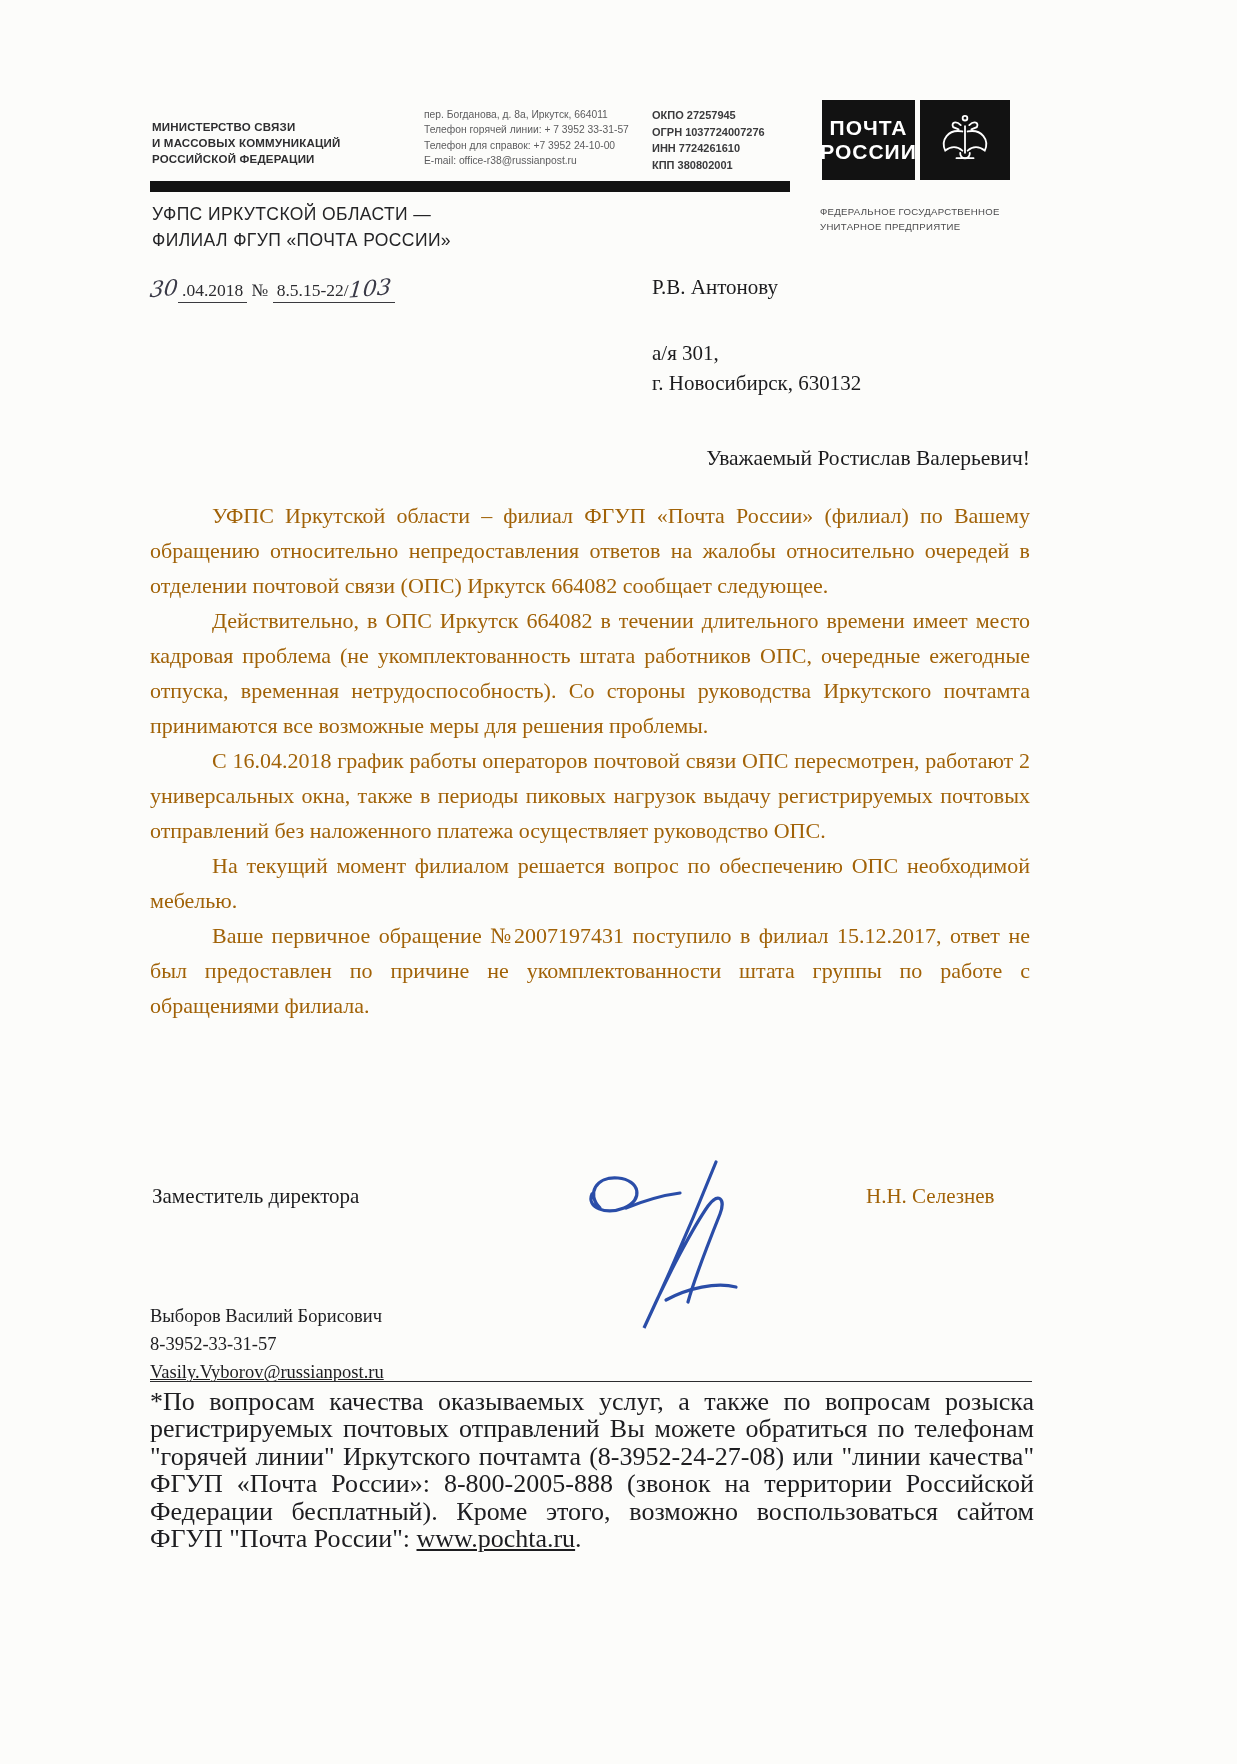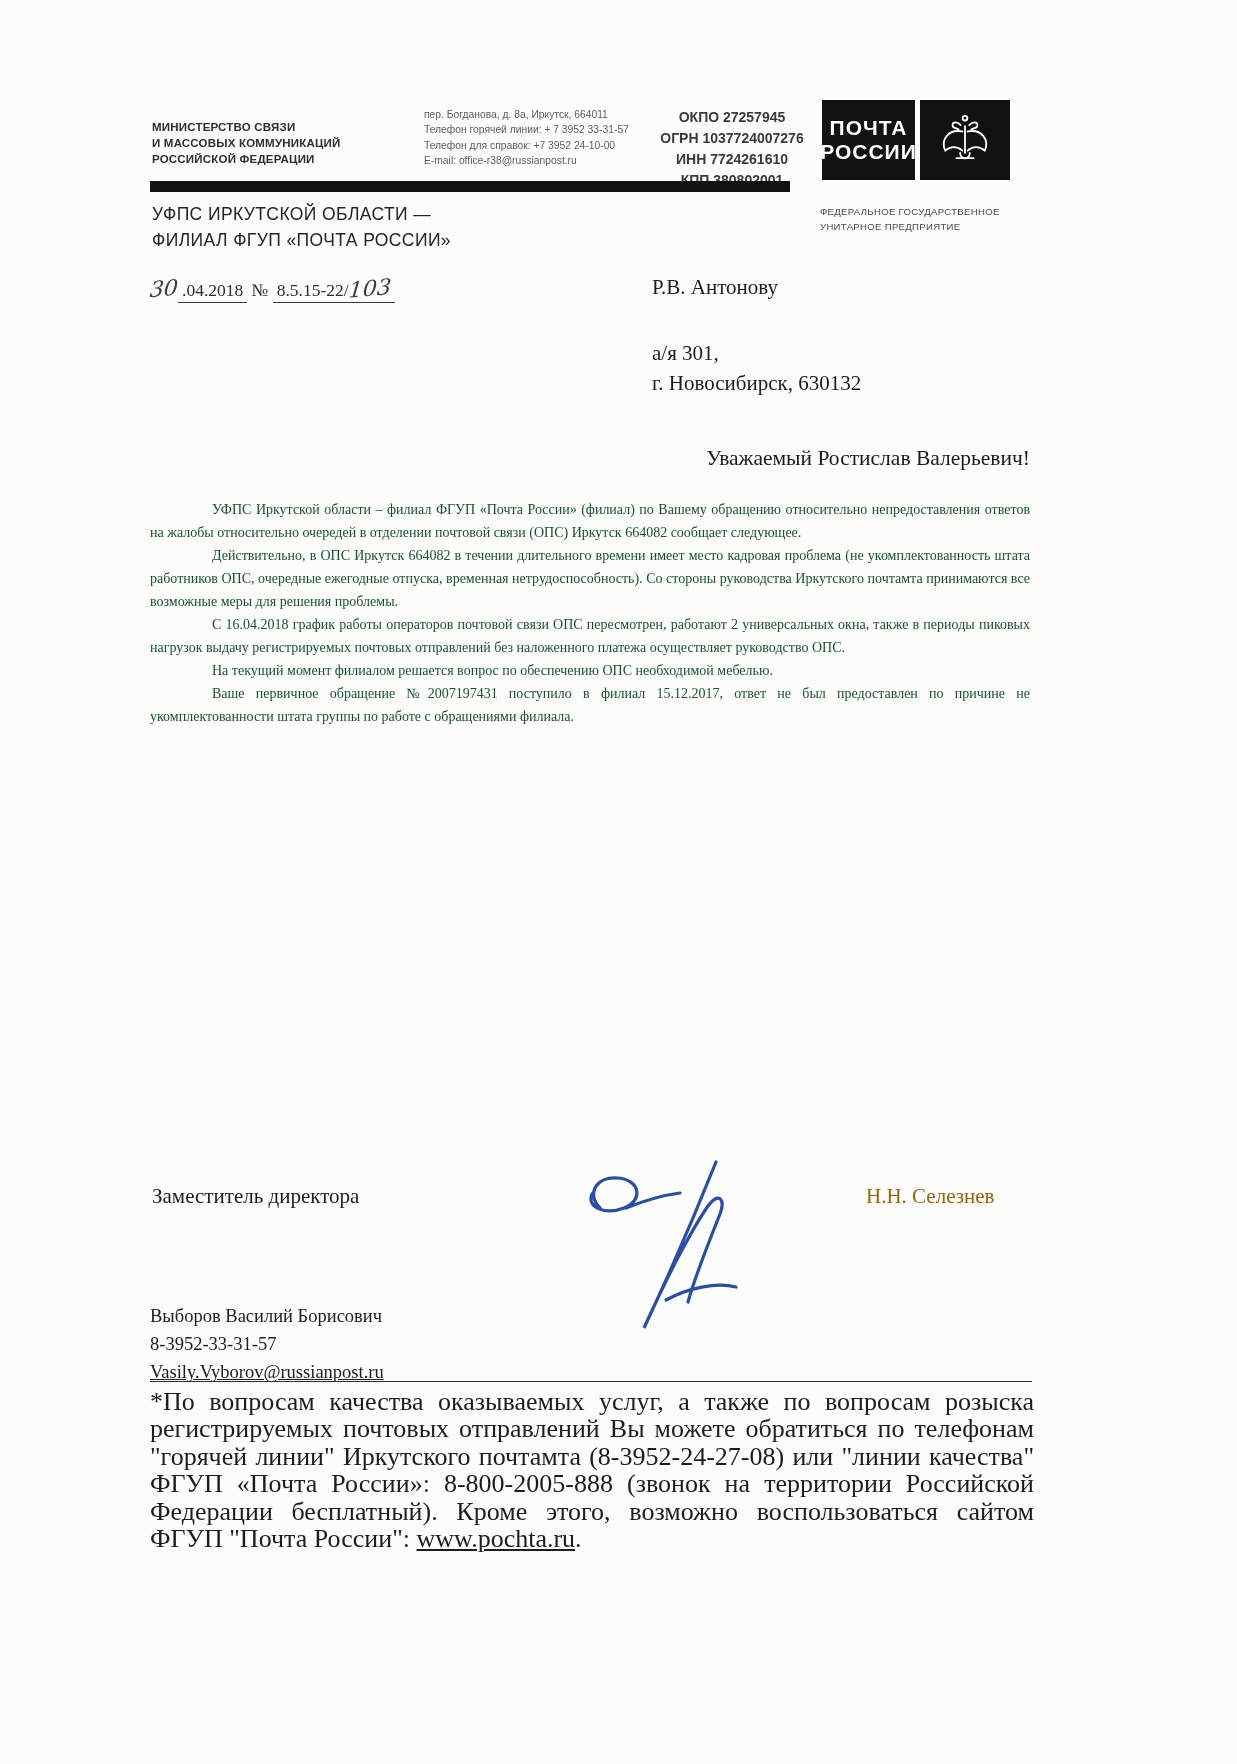--- a/index.html
+++ b/index.html
@@ -20,21 +20,21 @@
     letter-spacing:.2px;
   }
   .addr {
     position:absolute; left:424px; top:107px; width:225px;
     font-family:"Liberation Sans", sans-serif;
     font-size:10.3px; line-height:1.5; color:#5c5c5e;
   }
   .codes {
     position:absolute; left:652px; top:107px; width:160px;
     font-family:"Liberation Sans", sans-serif;
-    font-size:14px; font-weight:bold; line-height:1.5; color:#3a3a3c;text-align:center;
+    font-size:11px; font-weight:bold; line-height:1.5; color:#3a3a3c;
   }
   .logo { position:absolute; left:822px; top:100px; display:flex; gap:5px; }
   .logo-text {
     width:93px; height:80px; background:#121212; color:#ffffff;
     display:flex; flex-direction:column; align-items:center; justify-content:center;
     font-family:"Liberation Sans", sans-serif; font-weight:bold;
     font-size:21px; line-height:1.15; letter-spacing:1px;
   }
   .logo-emblem {
     width:90px; height:80px; background:#121212;
@@ -63,22 +63,22 @@
   }
   .recipient { position:absolute; left:652px; top:272px; font-size:21px; line-height:30px; color:#1c1c1e; }
   .recipient .r-addr { margin-top:36px; }
   
   .salutation {
     position:absolute; left:150px; top:446px; width:880px;
     text-align:right; font-size:21.5px; color:#1b1b1d;
   }
   .body-text {
     position:absolute; left:150px; top:498px; width:880px;
-    font-size:14px; line-height:23px;
-    text-align:justify; color:#14532d;
+    font-size:22px; line-height:35px;
+    text-align:justify; color:#a16207;
   }
   .body-text p { margin:0; text-indent:62px; text-align-last:left; }
   
   .sign-position { position:absolute; left:152px; top:1184px; font-size:21px; color:#1c1c1e; }
   .sign-name { position:absolute; left:866px; top:1184px; font-size:21px; color:#a16207; }
   .signature-svg { position:absolute; left:548px; top:1150px; }
   
   .contact { position:absolute; left:150px; top:1302px; font-size:18.5px; line-height:28px; color:#1d1d20; }
   .contact a { color:#1d1d20; text-decoration:underline; }
   .foot-rule { position:absolute; left:150px; top:1381px; width:882px; height:0; border-top:1.6px solid #2c2c2e; }

